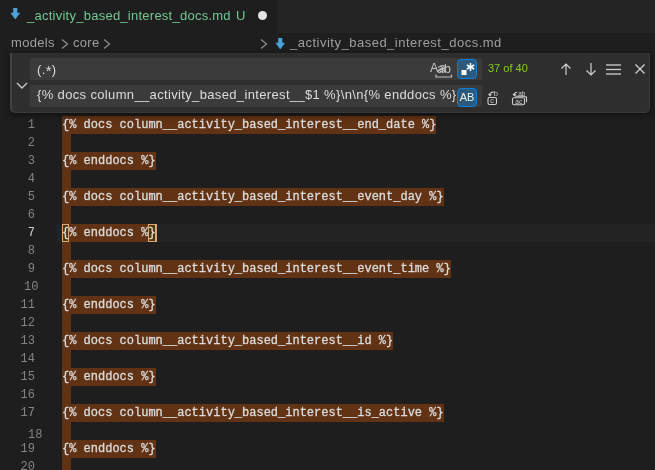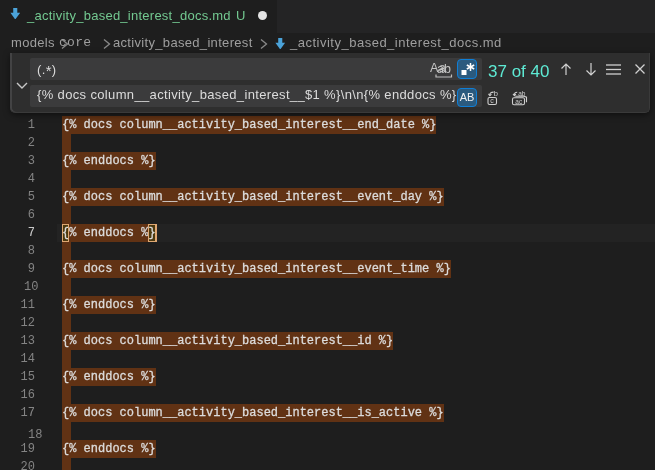--- a/index.html
+++ b/index.html
@@ -20,44 +20,43 @@
 .hl { display:inline-block; height:18px; vertical-align:top; background:#613214; }
 .ehl { position:absolute; left:62px; width:9px; height:18px; background:#613214; }
 .bk { display:inline-block; height:18px; background:#4c390f; outline:1.2px solid #dfa873; outline-offset:-1px; vertical-align:top; }
 .findw { position:absolute; left:10px; top:53px; width:640px; height:60px; background:#2e2e2e; border-right:1px solid #3a3a3a; border-bottom:1px solid #3a3a3a; border-radius:0 0 5px 5px; box-shadow:inset 2px 0 0 #434344, 0 2px 6px rgba(0,0,0,0.5); }
 .finput { position:absolute; left:20px; top:5px; width:452px; height:22px; background:#3b3b3c; border-radius:2px; }
 .rinput { position:absolute; left:20px; top:32px; width:452px; height:22px; background:#3b3b3c; border-radius:2px; }
 .itext { position:absolute; left:7px; top:2px; font-size:13px; letter-spacing:0.35px; color:#dcdcdc; white-space:pre; }
 .togAa { position:absolute; left:400px; top:3px; font-size:12.5px; color:#c4c4c4; letter-spacing:0.3px; }
 .togre { position:absolute; left:427px; top:1px; width:20px; height:20px; background:#2b5a7e; border:1.5px solid #0f7fd7; border-radius:4px; }
 .abbadge { position:absolute; left:427px; top:3px; width:20px; height:19px; background:#2b5a7e; border:1.5px solid #0f7fd7; border-radius:4px; color:#f2f2f2; font-size:11px; text-align:center; line-height:16px; }
-.nof { position:absolute; left:478px; top:9px; font-size:17px; color:#5eead4; }
+.nof { position:absolute; left:478px; top:9px; font-size:11px; color:#84cc16; }
 .icon { position:absolute; }
 </style>
 </head>
 <body>
 <div class="tabstrip"></div>
 <div class="tab">
   <svg class="ficon" width="10.5" height="11.5" viewBox="0 0 11 13">
       <path d="M3.2 0 L7.8 0 L7.8 5.5 L11 5.5 L5.5 13 L0 5.5 L3.2 5.5 Z" fill="#4ba3d9"></path>
     </svg>
   <span class="fname">_activity_based_interest_docs.md</span>
   <span class="gitu">U</span>
   <div class="dot"></div>
 </div>
 <div class="crumbs">
   <span style="left:11px; letter-spacing:0.3px;">models</span>
   <svg class="icon csep" style="left:59.5px;">
       <use href="#chv"></use>
     </svg>
-  <span style="left:59px; letter-spacing:0.3px;font-family:Liberation Mono, monospace;">core</span>
+  <span style="left:73px; letter-spacing:0.3px;">core</span>
   <svg class="icon csep" style="left:102px;">
       <use href="#chv"></use>
     </svg>
-  <span style="left:113px; letter-spacing:0.32px;">activity_based_interest</span>
   <svg class="icon csep" style="left:259px;">
       <use href="#chv"></use>
     </svg>
   <svg class="icon" style="left:275px; top:4.5px;" width="10.5" height="11.5" viewBox="0 0 11 13">
       <path d="M3.2 0 L7.8 0 L7.8 5.5 L11 5.5 L5.5 13 L0 5.5 L3.2 5.5 Z" fill="#4ba3d9"></path>
     </svg>
   <span style="left:290px; letter-spacing:0.5px;">_activity_based_interest_docs.md</span>
 </div>
 <svg width="0" height="0" style="position:absolute;">
     <defs>

